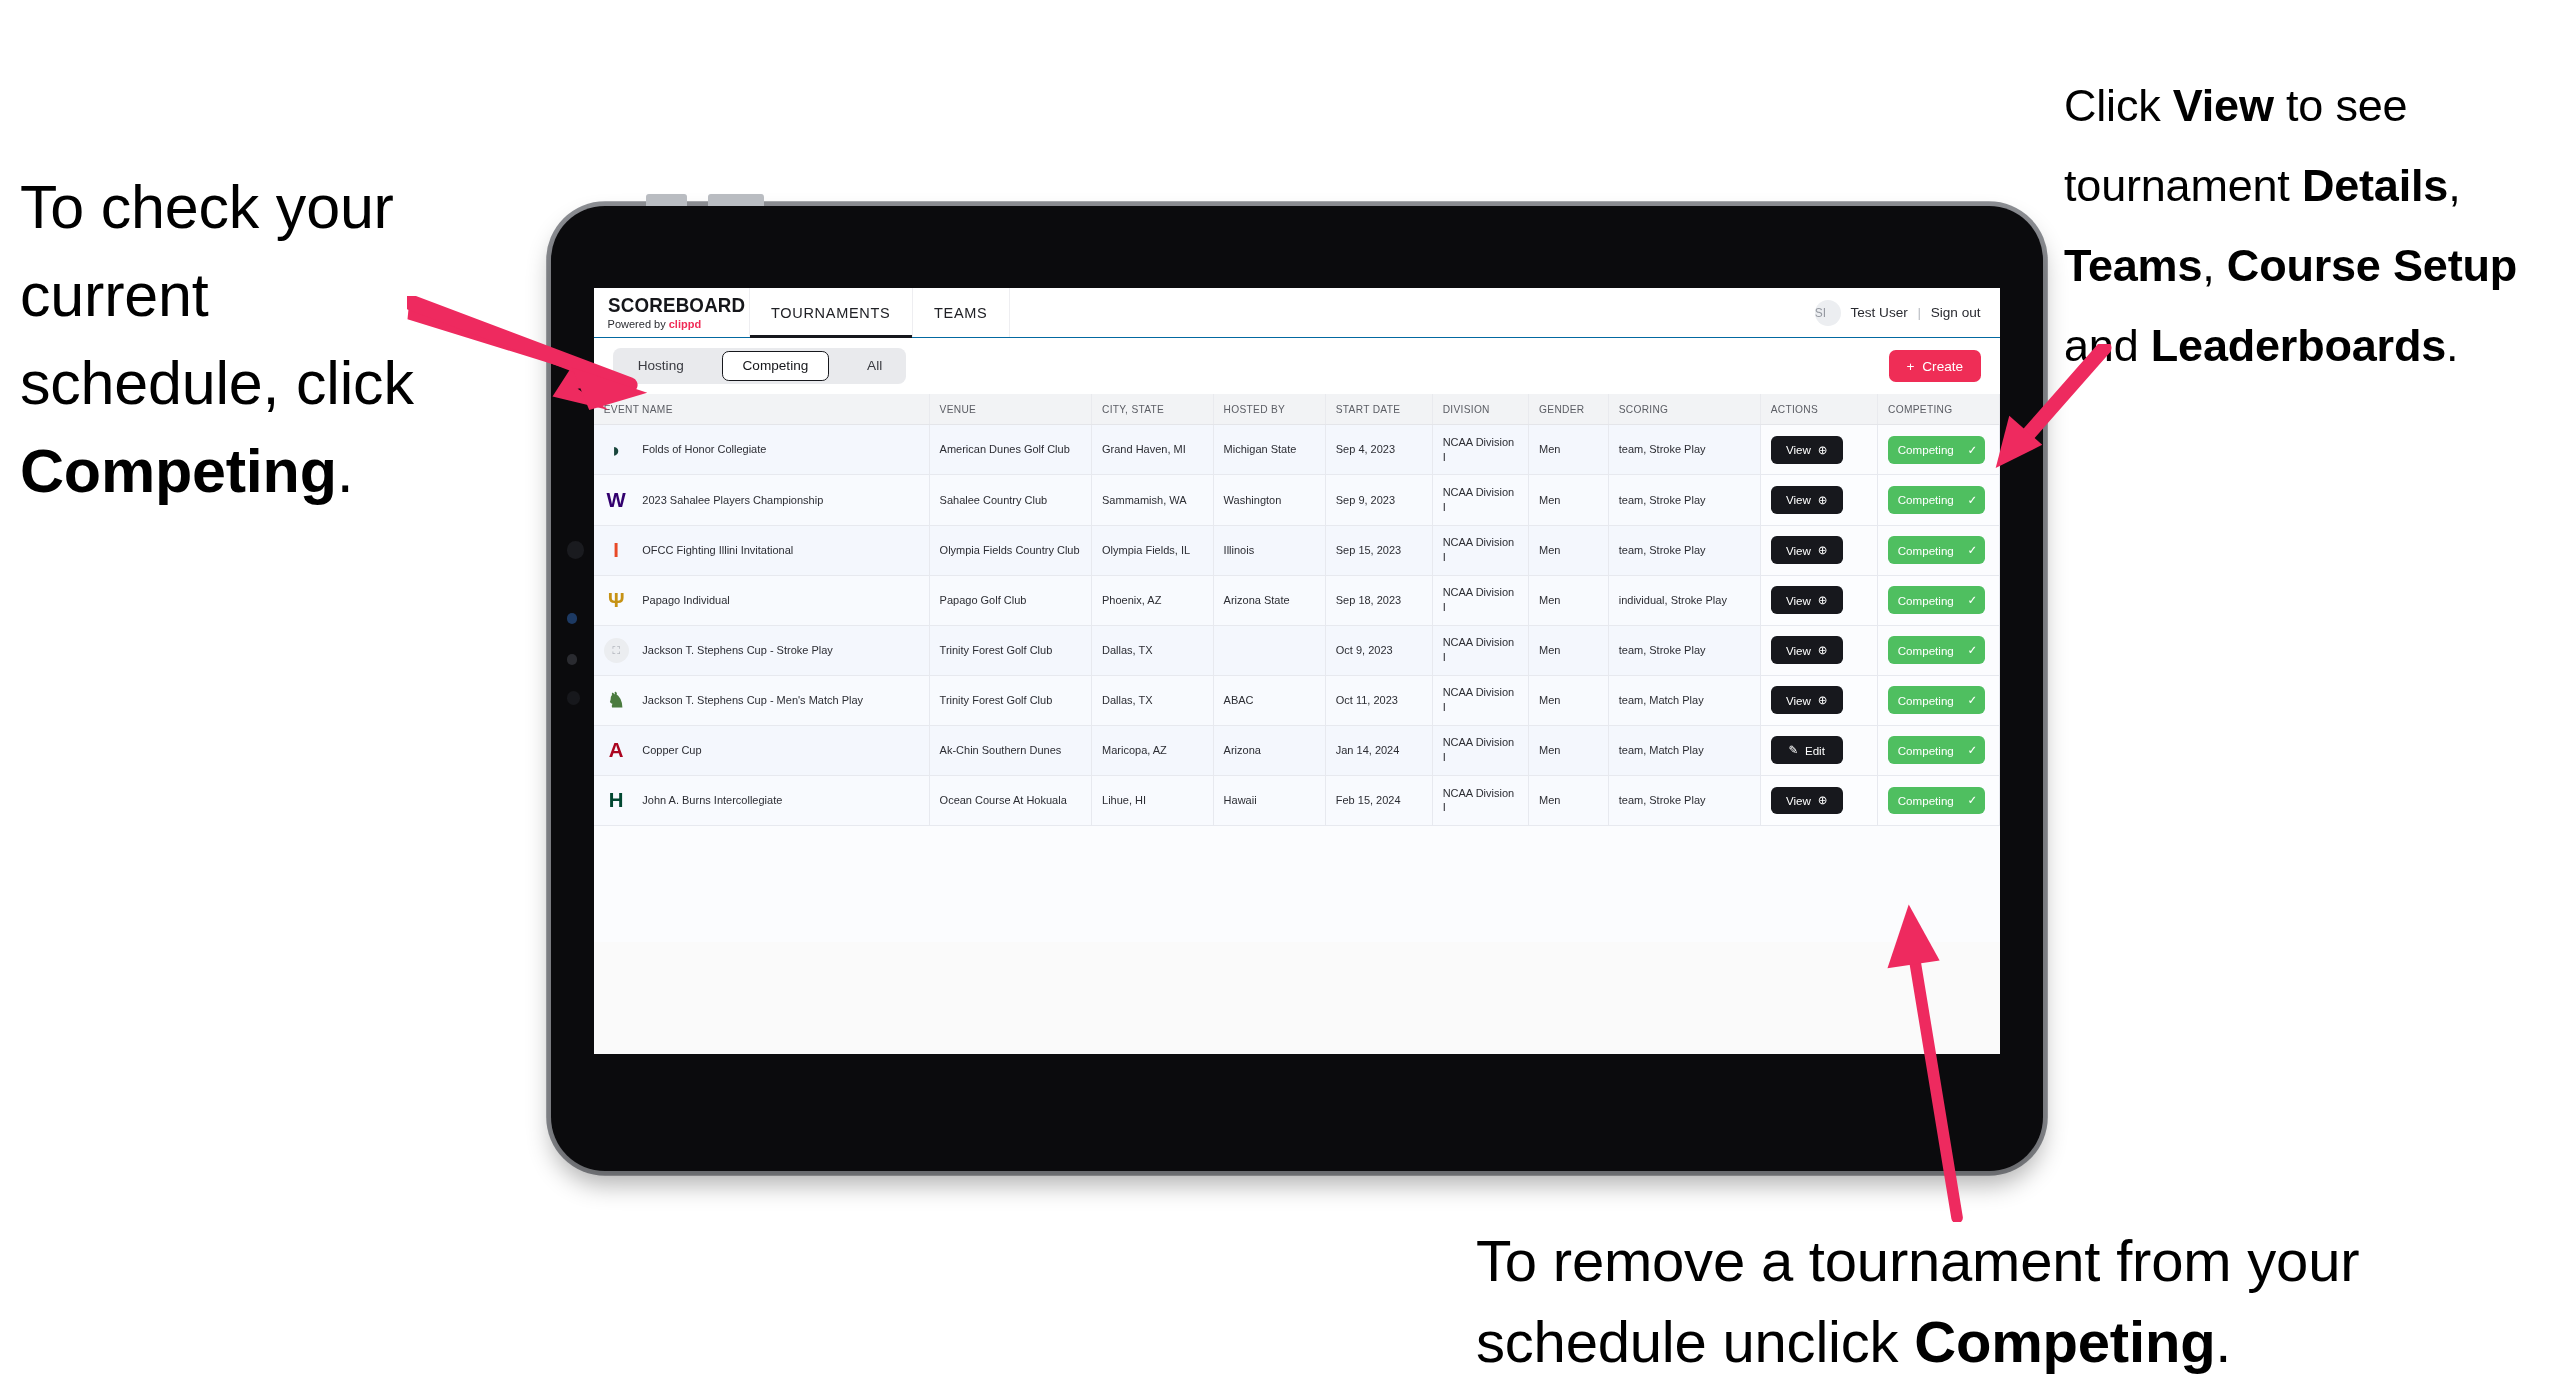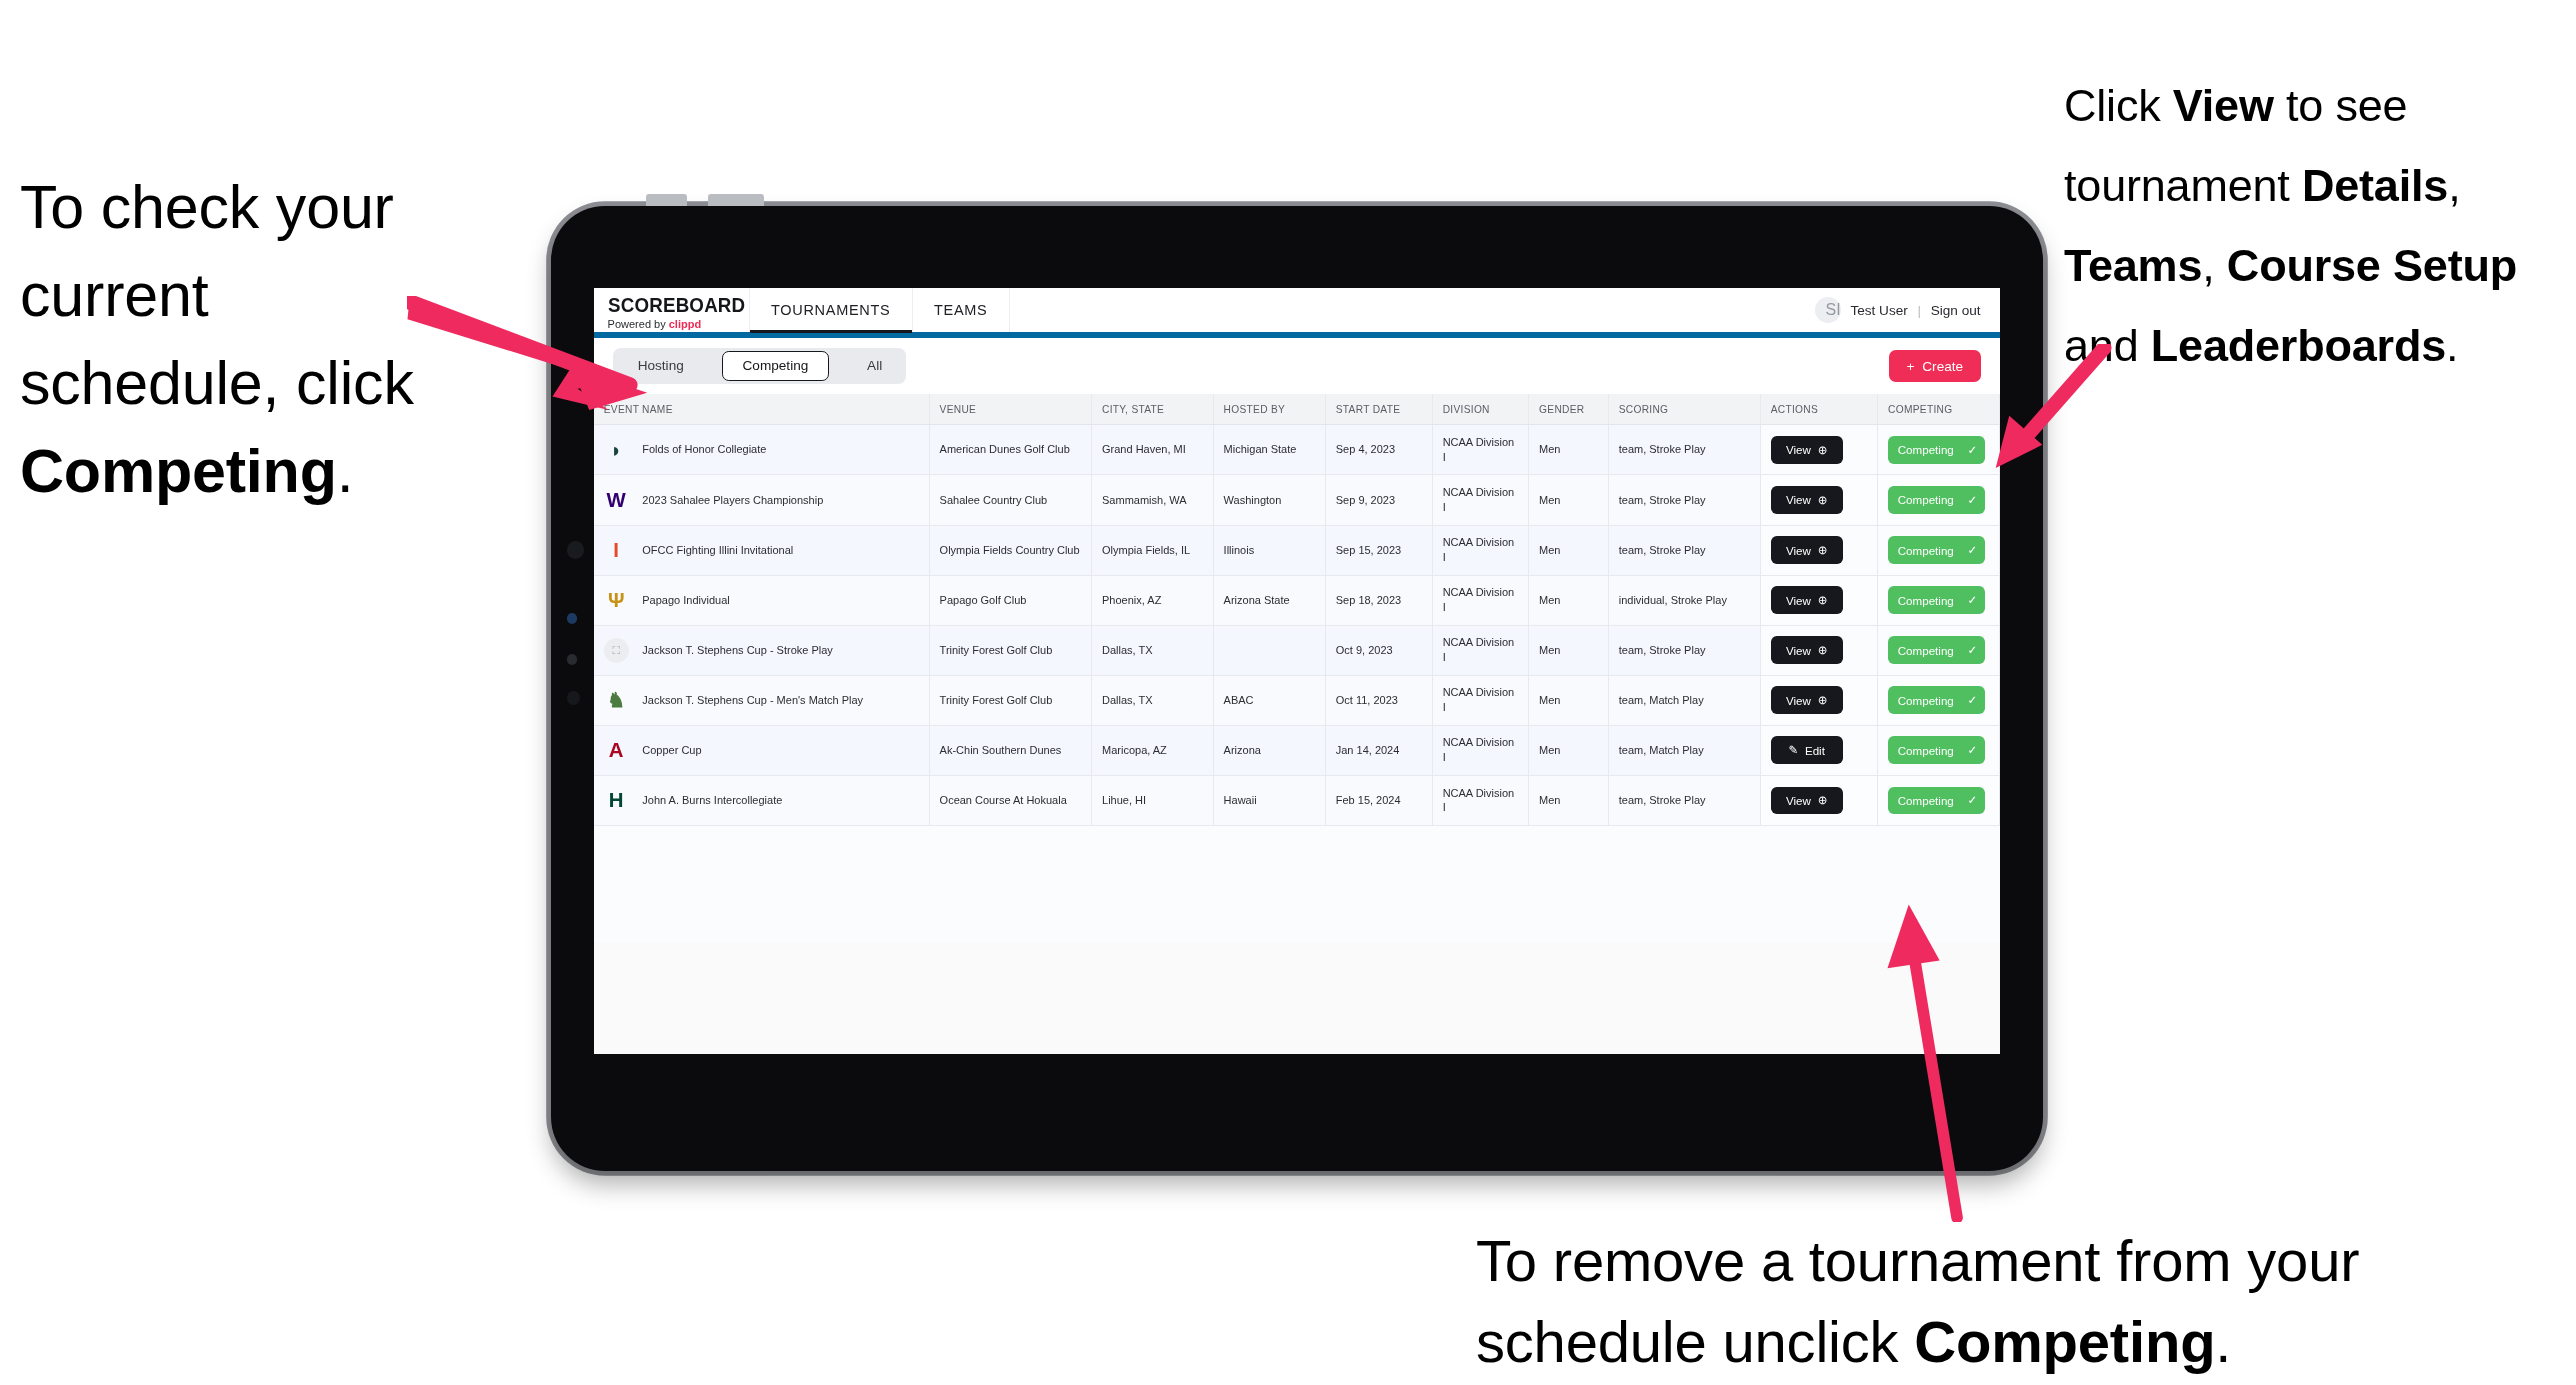--- a/index.html
+++ b/index.html
@@ -59,21 +59,21 @@
     left: 43px; top: 82px;
     width: 1406px; height: 766px;
     background: #fafafa;
     overflow: hidden;
   }
 
   
   .app-header {
     height: 50px; background: #ffffff;
     display: flex; align-items: stretch;
-    border-bottom: 6px solid #0369a1;
+    border-bottom: 1px solid #0369a1;
     position: relative;
   }
   .brand { padding: 5.8px 0 0 13.6px; width: 145px; }
   .brand-name {
     font-size: 20.4px; font-weight: 800; letter-spacing: 0.2px;
     color: #15161a; font-family: "Liberation Sans", sans-serif;
     transform: scaleX(0.92); transform-origin: left center;
   }
   .brand-sub { font-size: 11px; color: #2b2c31; margin-top: 1px; }
   .brand-sub i { font-style: normal; color: #f02b56; font-weight: 700; }
@@ -90,21 +90,21 @@
     content: ""; position: absolute; left: 0; right: 0; bottom: -1px;
     height: 2.9px; background: #16171c;
   }
   .header-right {
     margin-left: auto; display: flex; align-items: center;
     gap: 9.7px; padding-right: 19.4px; font-size: 13.6px; color: #2a2b31;
   }
   .avatar {
     width: 26px; height: 26px; border-radius: 50%;
     background: #eceef1; display: flex; align-items: center;
-    justify-content: flex-end; color: #9498a0; font-size: 16px;
+    justify-content: flex-start; color: #9498a0; font-size: 12px;
   }
   .sep { color: #b9bcc2; }
   .signout { cursor: pointer; text-align: center; }
 
   
   .filterbar {
     height: 56px; background: #ffffff;
     display: flex; align-items: center; padding: 0 19.4px;
     position: relative;
   }

